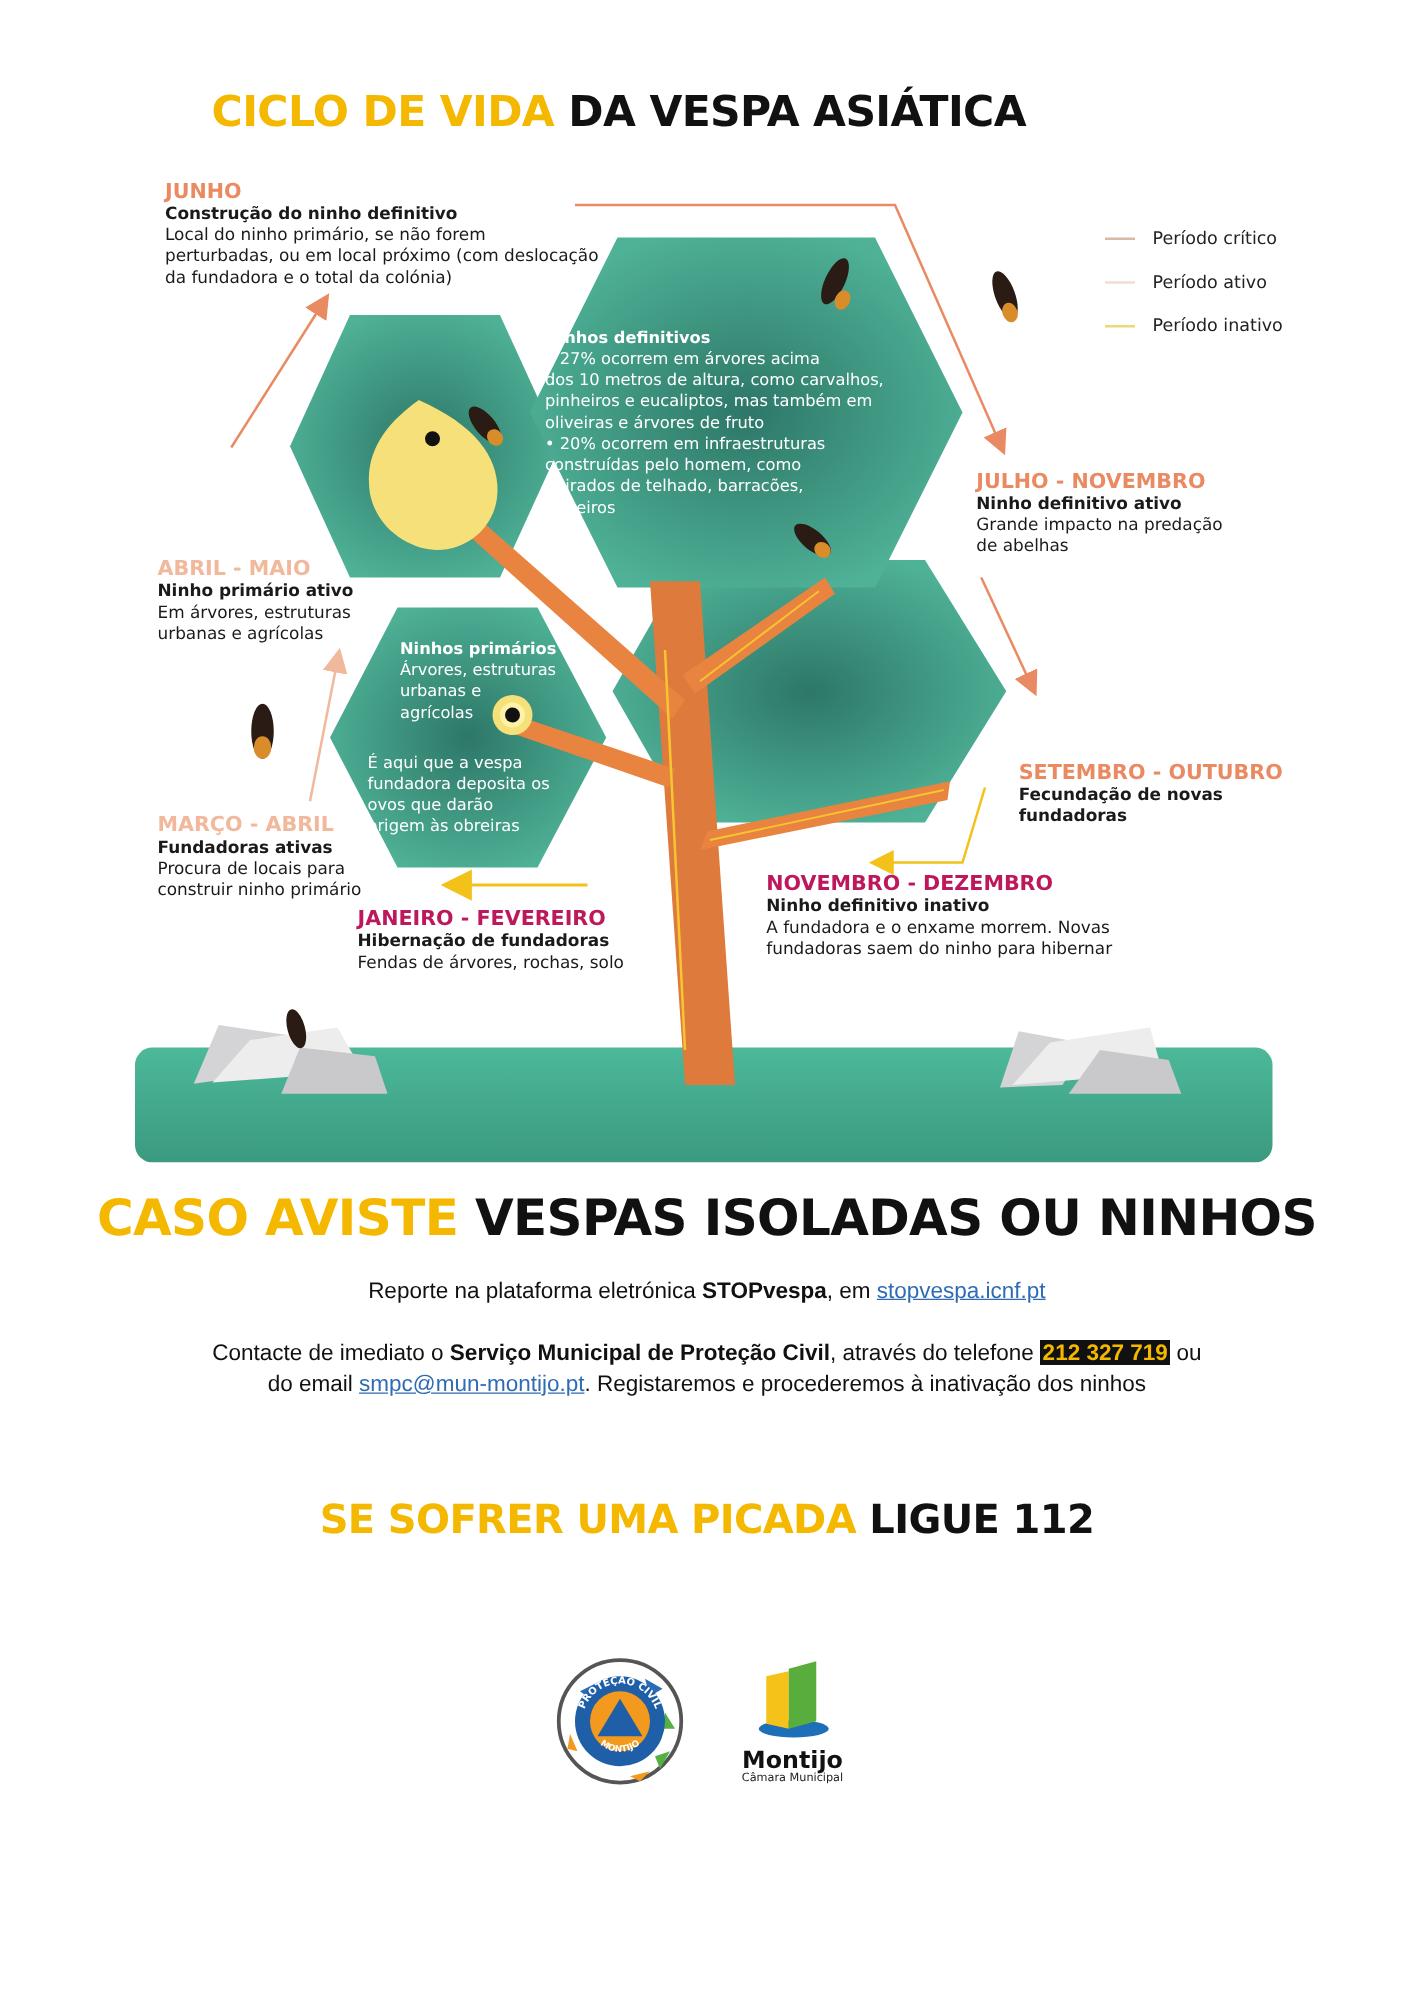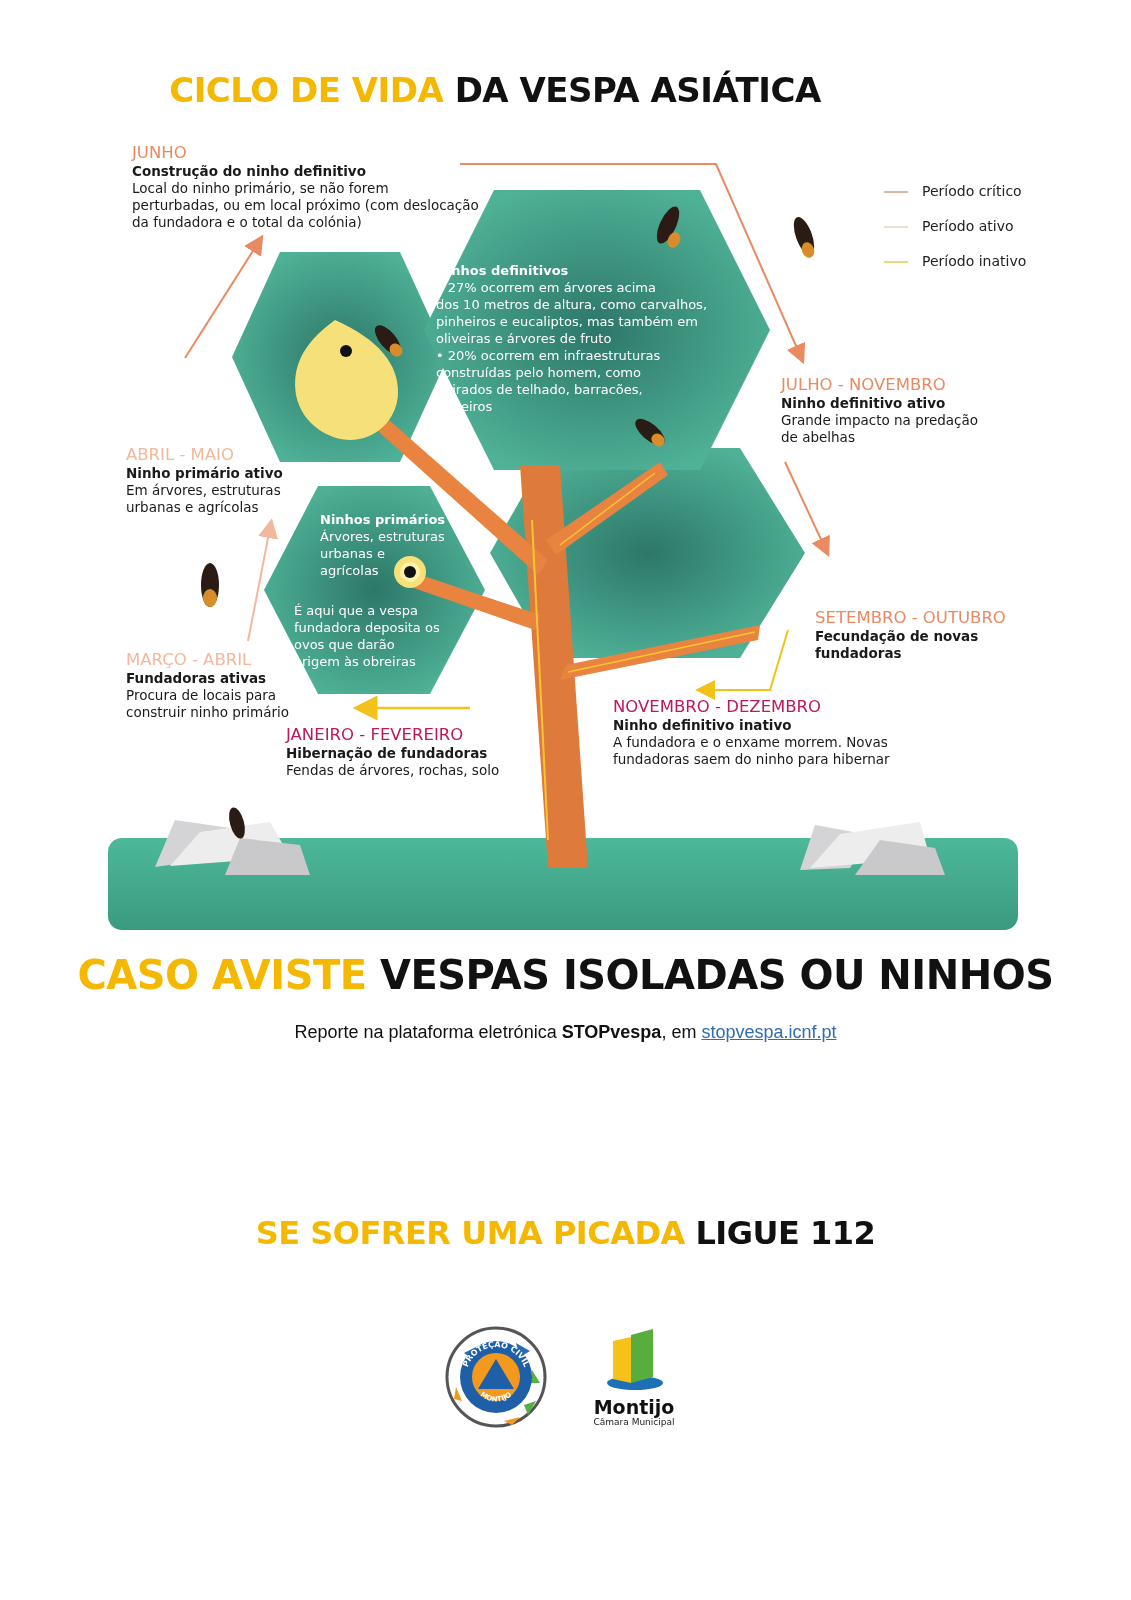--- a/index.html
+++ b/index.html
@@ -6,37 +6,37 @@
   body { width: 1131px; height: 1600px; position: relative; overflow: hidden;
          font-family: "Liberation Sans", "DejaVu Sans", sans-serif; color: #1a1a1a; }
   .abs { position: absolute; }
   .title { font-family: "DejaVu Sans", sans-serif; font-weight: bold; letter-spacing: -0.5px; white-space: nowrap; }
   .yellow { color: #f5b800; }
   .black { color: #111111; }
 
   #main-title { left: 0; width: 990px; top: 70px; text-align: center; font-size: 34px; }
 
   .period { position: absolute; font-family: "DejaVu Sans", sans-serif; font-size: 13.5px; line-height: 17px; }
-  .period .when { font-weight: normal; font-size: 16.5px; line-height: 20px; }
+  .period .when { font-weight: bold; font-size: 16.5px; line-height: 20px; }
   .period .what { font-weight: bold; }
   .c-crit { color: #e98a62; }
   .c-act { color: #f1b89c; }
   .c-inact { color: #be185d; }
 
   .legend { position: absolute; left: 884px; font-family: "DejaVu Sans", sans-serif; font-size: 14px; color: #222; }
   .legend .line { display: inline-block; width: 24px; height: 2px; vertical-align: middle; margin-right: 14px; }
 
   .hex-text { position: absolute; color: #ffffff; font-family: "DejaVu Sans", sans-serif; font-size: 13px; line-height: 17px; }
 
   #section2-title { left: 0; width: 1131px; top: 952px; text-align: center; font-size: 40px; }
   .para { position: absolute; left: 0; width: 1131px; text-align: center; font-size: 18px; line-height: 25px; color: #111; }
   .para b { font-weight: bold; }
   .link { color: #2f6cb3; text-decoration: underline; }
   .phone { background: #111; color: #f5b800; font-weight: bold; padding: 0 2px; }
-  #section3-title { left: 0; width: 1131px; top: 1196px; text-align: center; font-size: 32px; margin-top: 18px; }
+  #section3-title { left: 0; width: 1131px; top: 1196px; text-align: center; font-size: 32px; }
 </style>
 </head>
 <body>
 
 <div id="main-title" class="abs title">
   <span class="yellow">CICLO DE VIDA</span>
   <span class="black">DA VESPA ASIÁTICA</span>
 </div>
 
 <svg class="abs" style="left:0;top:0" width="1131" height="930">
@@ -218,20 +218,26 @@
 <div id="section2-title" class="abs title">
   <span class="yellow">CASO AVISTE</span>
   <span class="black">VESPAS ISOLADAS OU NINHOS</span>
 </div>
 
 <div class="para" style="top:1020px">
   <span>Reporte na plataforma eletrónica </span><b>STOPvespa</b><span>, em </span><span class="link">stopvespa.icnf.pt</span>
 </div>
 
 <div class="para" style="top:1070px">
+  <div>
+    <span>Contacte de imediato o </span><b>Serviço Municipal de Proteção Civil</b><span>, através do telefone </span><span class="phone">212 327 719</span><span> ou</span>
+  </div>
+  <div>
+    <span>do email </span><span class="link">smpc@mun-montijo.pt</span><span>. Registaremos e procederemos à inativação dos ninhos</span>
+  </div>
 </div>
 
 <div id="section3-title" class="abs title">
   <span class="yellow">SE SOFRER UMA PICADA</span>
   <span class="black">LIGUE 112</span>
 </div>
 
 <svg class="abs" style="left:444px;top:1325px" width="104" height="104">
   <defs>
     <path id="arcTop" d="M22,52 A30,30 0 0,1 82,52"></path>

